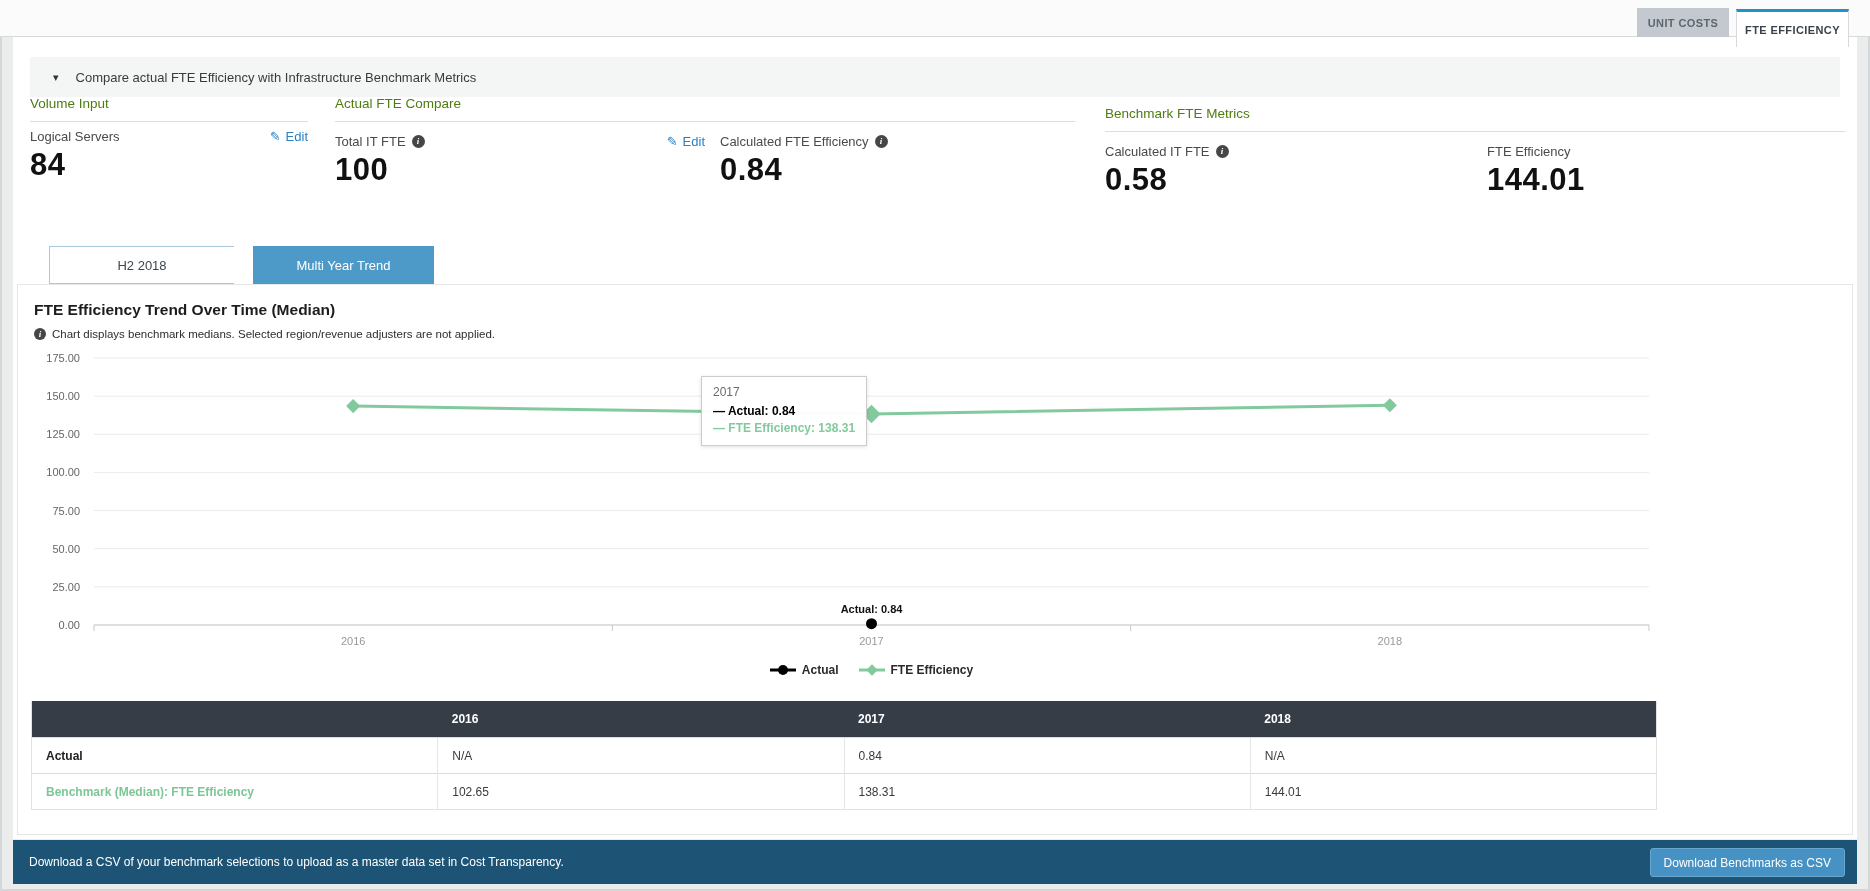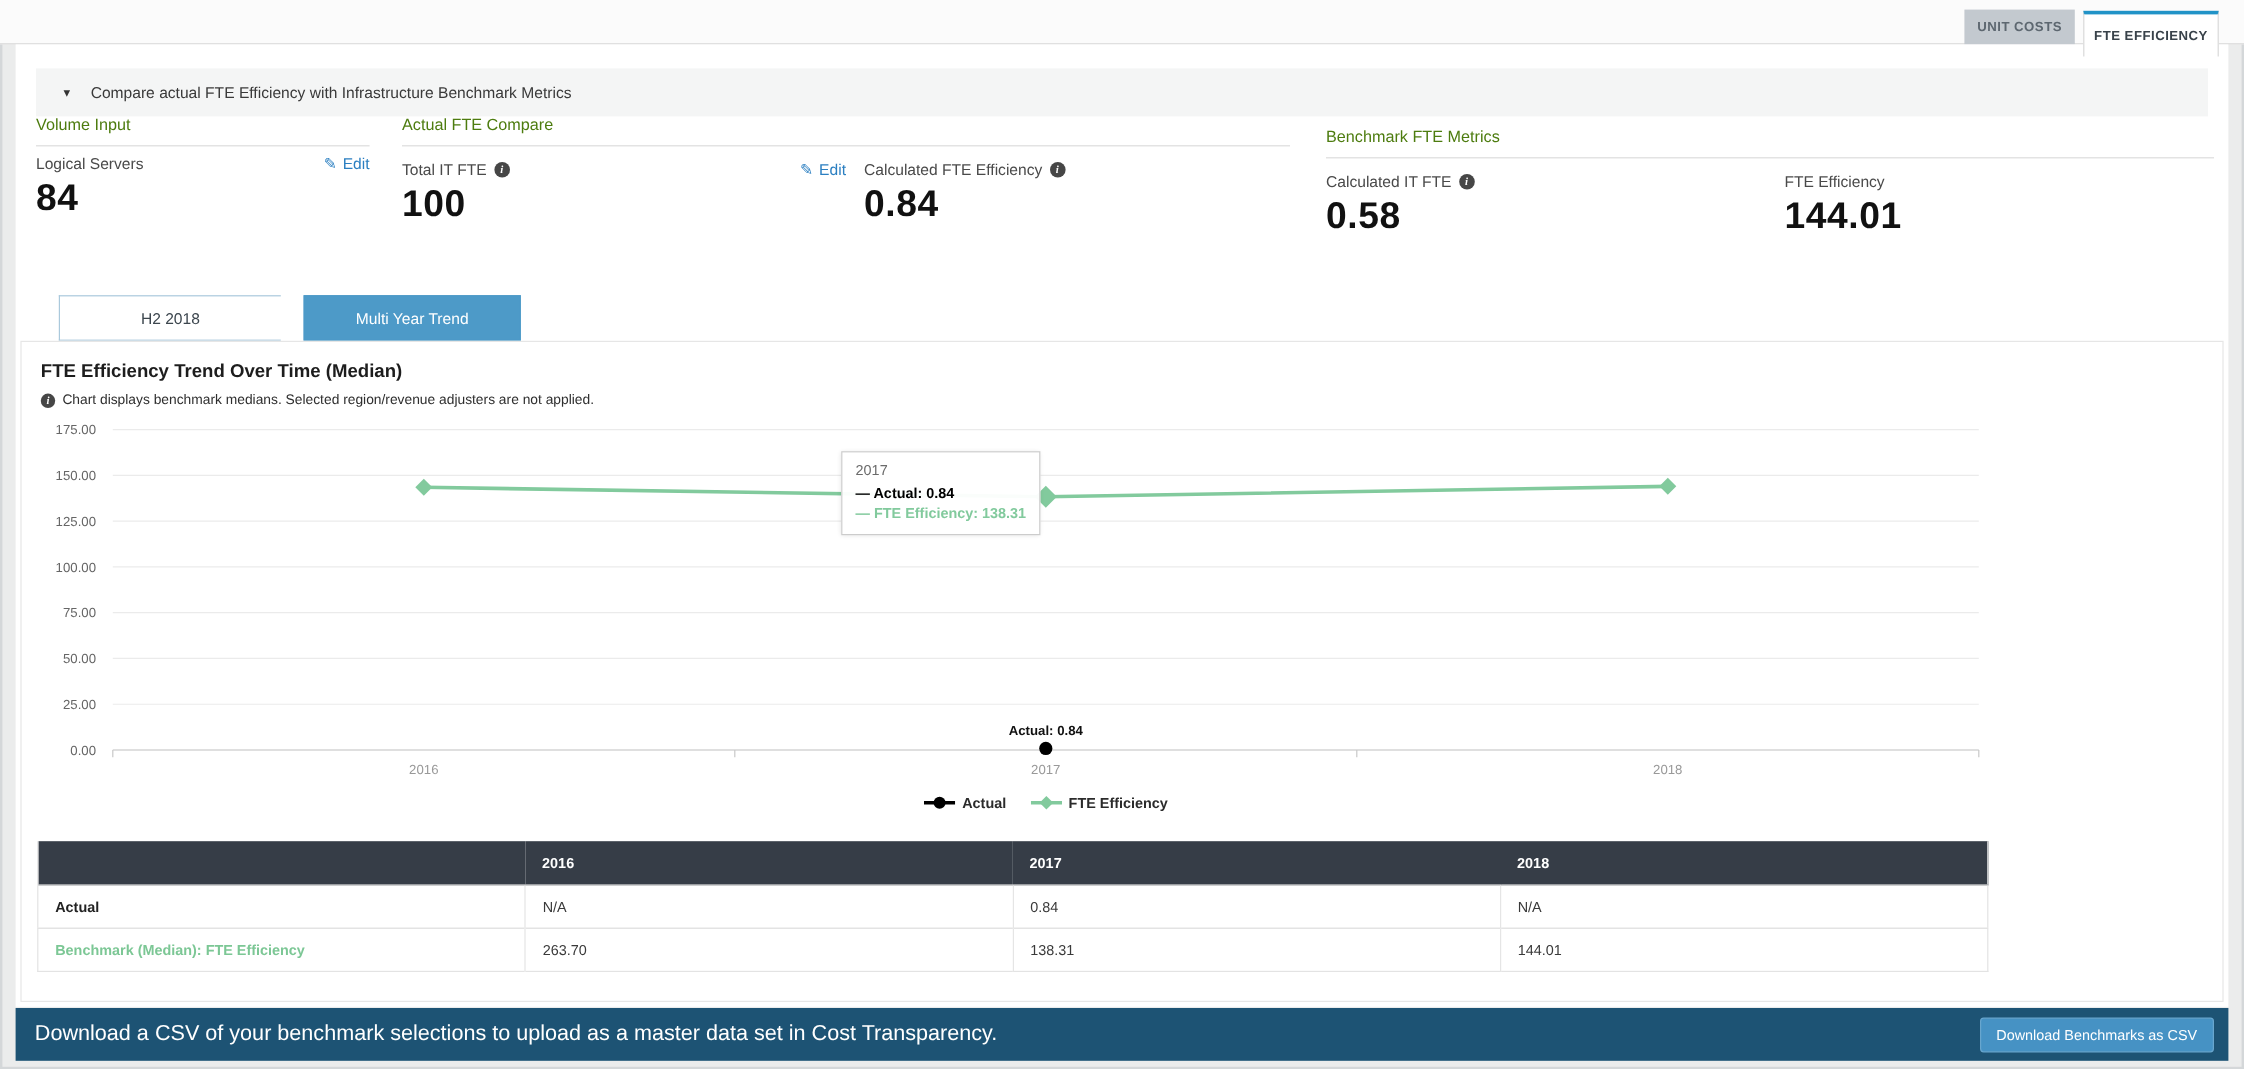--- a/index.html
+++ b/index.html
@@ -54,21 +54,21 @@
 
   
   .tbl { position:absolute; left:13px; top:416px; width:1626px; border-collapse:collapse; table-layout:fixed; border:1px solid #e3e3e3; border-top:none; }
   .tbl th { background:#363d47; color:#ffffff; font-size:12px; font-weight:bold; text-align:left; padding:11px 0 11px 14px; }
   .tbl td { font-size:12px; color:#3a3a3a; padding:11px 0 10px 14px; border-top:1px solid #dcdcdc; border-left:1px solid #e5e5e5; background:#fff; }
   .tbl td:first-child { border-left:none; }
   .tbl td.row-label { font-weight:bold; }
 
   
   .footer-bar { position:absolute; left:13px; top:840px; width:1844px; height:44px; background:#1d5374; }
-  .footer-text { position:absolute; left:16px; top:0; height:43px; display:flex; align-items:center; font-size:18px; color:#ffffff; }
+  .footer-text { position:absolute; left:16px; top:0; height:43px; display:flex; align-items:center; font-size:12px; color:#ffffff; }
   .csv-button { position:absolute; right:12px; top:8px; height:29px; padding:0 13px; background:#4692c4; border:1px solid #68a6ce; border-radius:3px; color:#ffffff; font-size:12px; font-family:"Liberation Sans", sans-serif; cursor:pointer; }
 </style>
 </head>
 <body>
 
 <div class="page">
 
   <div class="top-strip">
     <div class="tab tab-inactive">UNIT COSTS</div>
     <div class="tab tab-active">FTE EFFICIENCY</div>
@@ -218,21 +218,21 @@
           </thead>
           <tbody>
             <tr>
               <td class="row-label" style="color: rgb(34, 34, 34);">Actual</td>
               <td>N/A</td>
               <td>0.84</td>
               <td>N/A</td>
             </tr>
             <tr>
               <td class="row-label" style="color: rgb(124, 199, 149);">Benchmark (Median): FTE Efficiency</td>
-              <td>263.70</td>
+              <td>102.65</td>
               <td>138.31</td>
               <td>144.01</td>
             </tr>
           </tbody>
         </table>
     </div>
   </div>
 
   <div class="footer-bar">
     <span class="footer-text">Download a CSV of your benchmark selections to upload as a master data set in Cost Transparency.</span>

